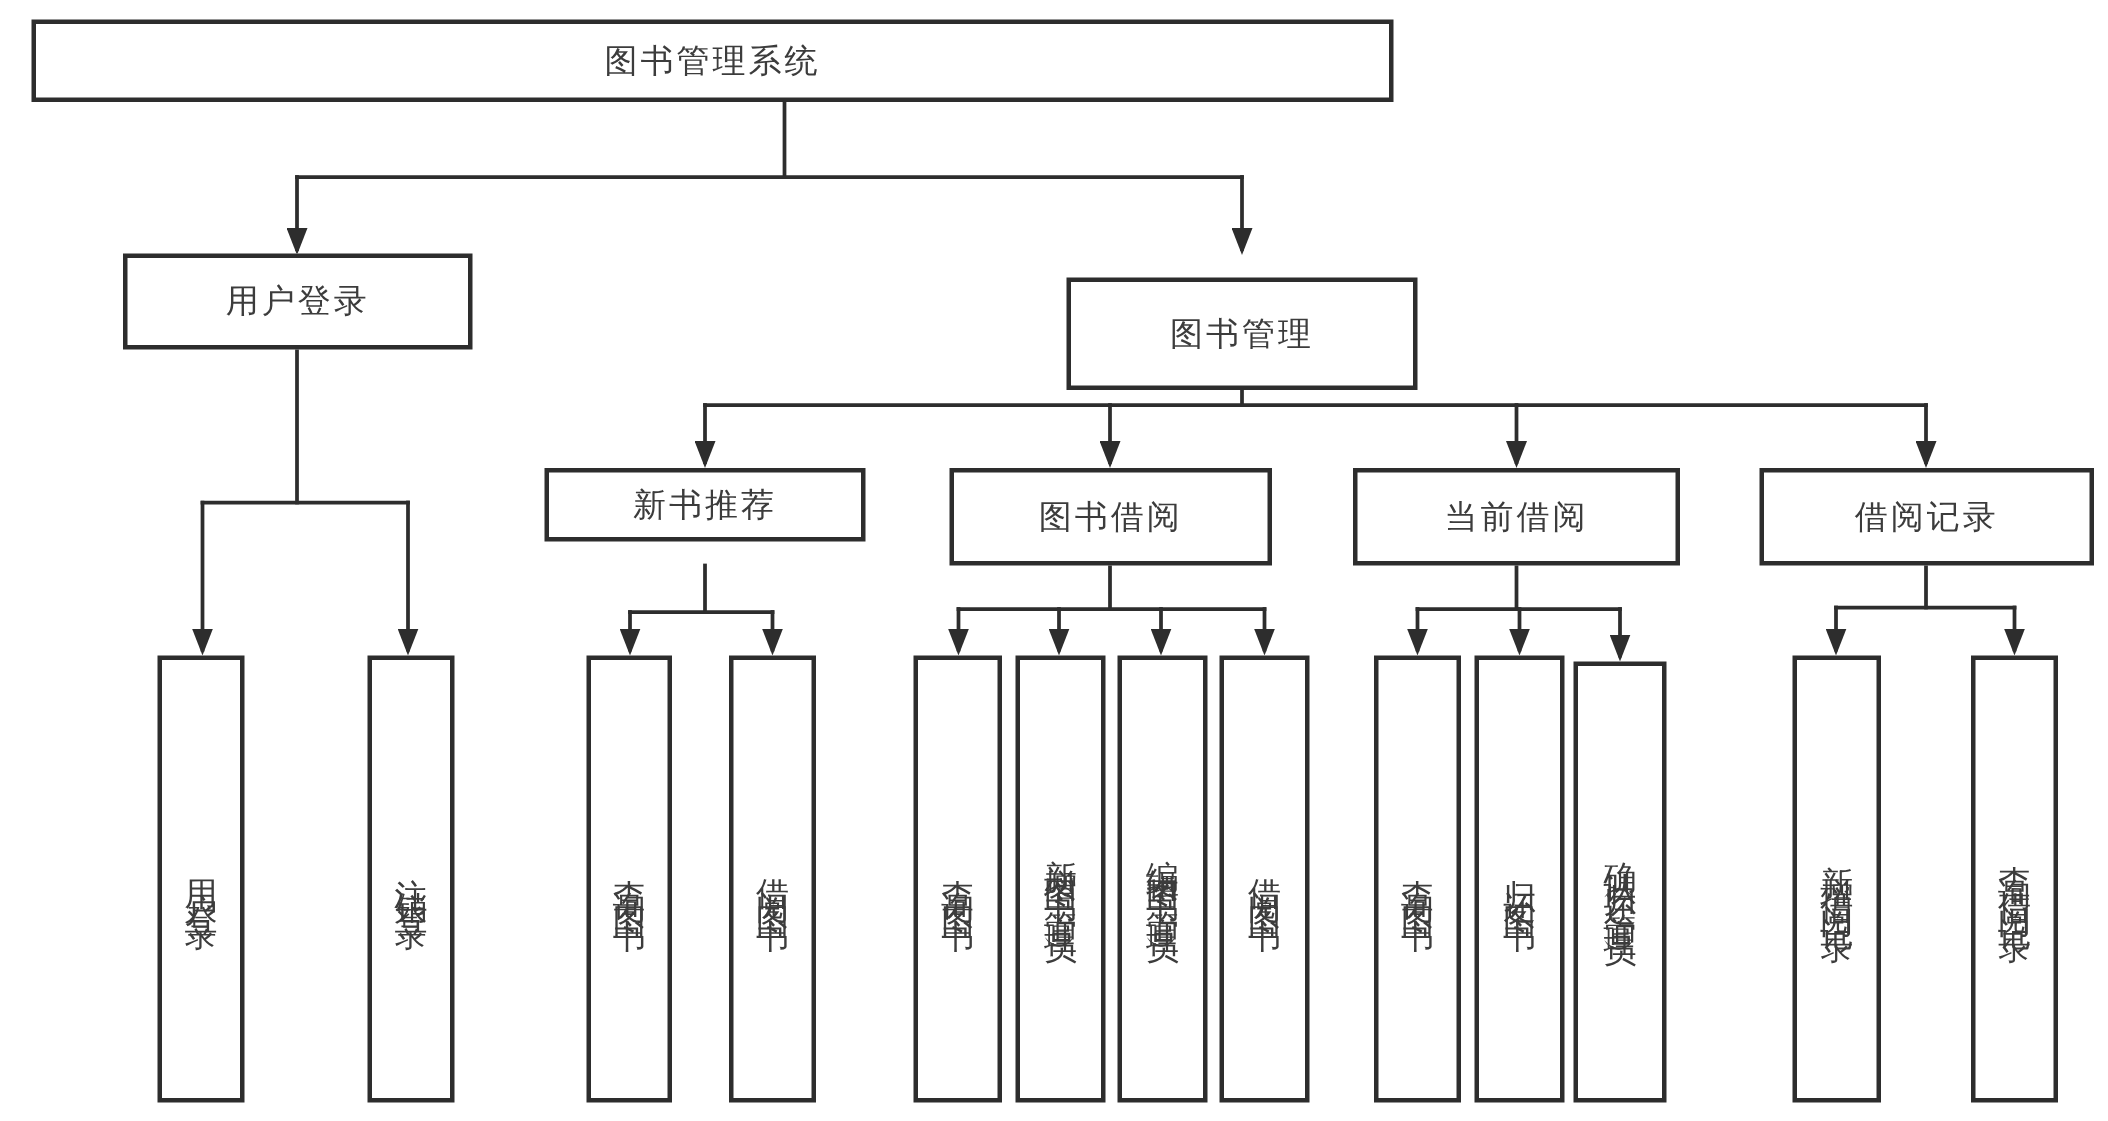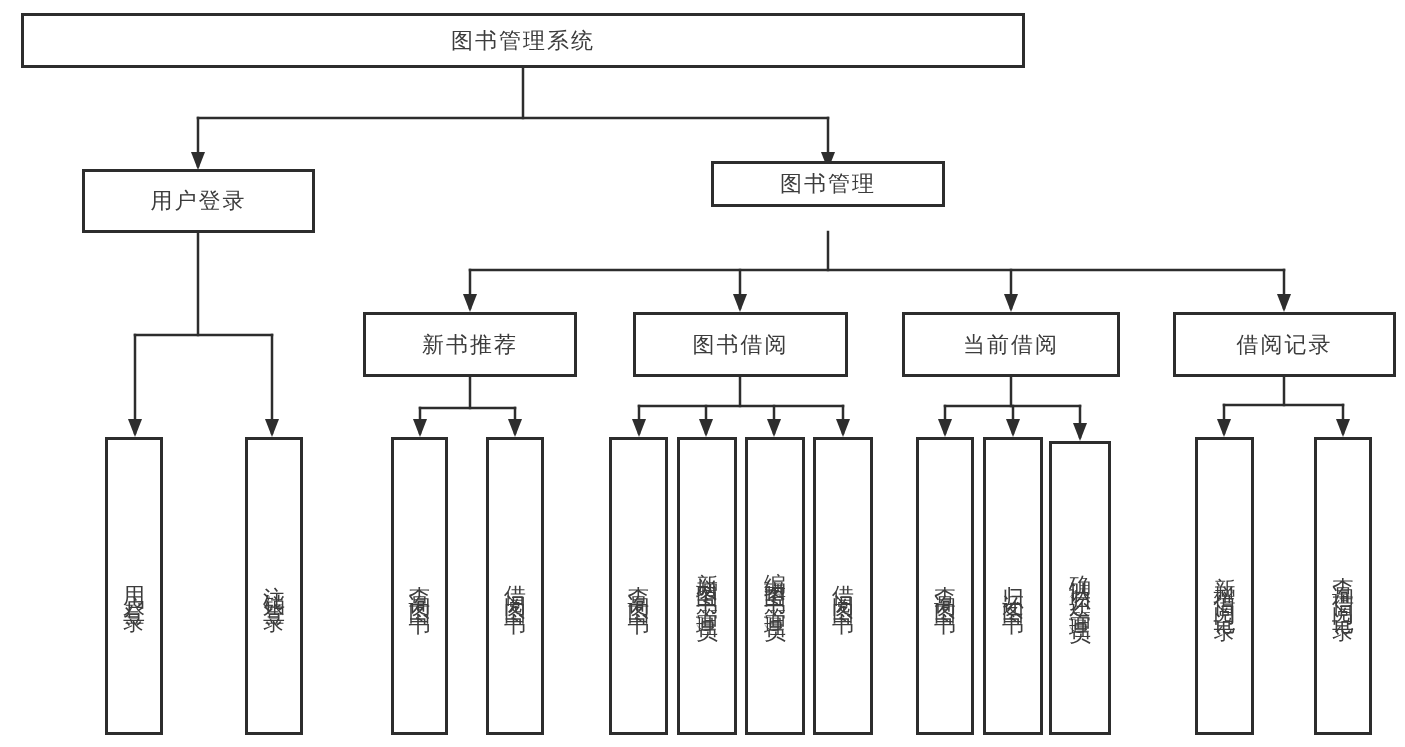--- a/index.html
+++ b/index.html
@@ -100,32 +100,32 @@
       <path d="M1013 406 V433" marker-end="url(#arrow)"></path>
       <path d="M1080 406 V437" marker-end="url(#arrow)"></path>
 
       <path d="M1284 377 V405"></path>
       <path d="M1224 405 H1343"></path>
       <path d="M1224 405 V433" marker-end="url(#arrow)"></path>
       <path d="M1343 405 V433" marker-end="url(#arrow)"></path>
     </g>
   </svg>
 
-  <div class="node" style="left:21px; top:13px; width:1004px; height:55px;">
+  <div class="node" style="left:21px; top:13px; width:908px; height:55px;">
     <span class="h-label">图书管理系统</span>
   </div>
 
   <div class="node" style="left:82px; top:169px; width:233px; height:64px;">
     <span class="h-label">用户登录</span>
   </div>
-  <div class="node" style="left:711px; top:161px; width:234px; height:46px;">
+  <div class="node" style="left:711px; top:185px; width:234px; height:75px;">
     <span class="h-label">图书管理</span>
   </div>
 
-  <div class="node" style="left:363px; top:312px; width:214px; height:65px;">
+  <div class="node" style="left:363px; top:312px; width:214px; height:49px;">
     <span class="h-label">新书推荐</span>
   </div>
   <div class="node" style="left:633px; top:312px; width:215px; height:65px;">
     <span class="h-label">图书借阅</span>
   </div>
   <div class="node" style="left:902px; top:312px; width:218px; height:65px;">
     <span class="h-label">当前借阅</span>
   </div>
   <div class="node" style="left:1173px; top:312px; width:223px; height:65px;">
     <span class="h-label">借阅记录</span>

